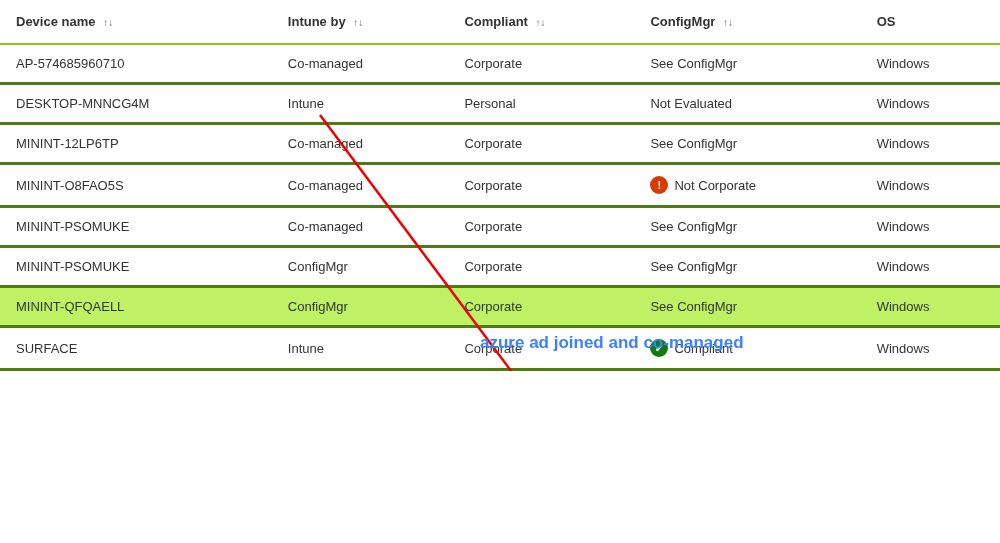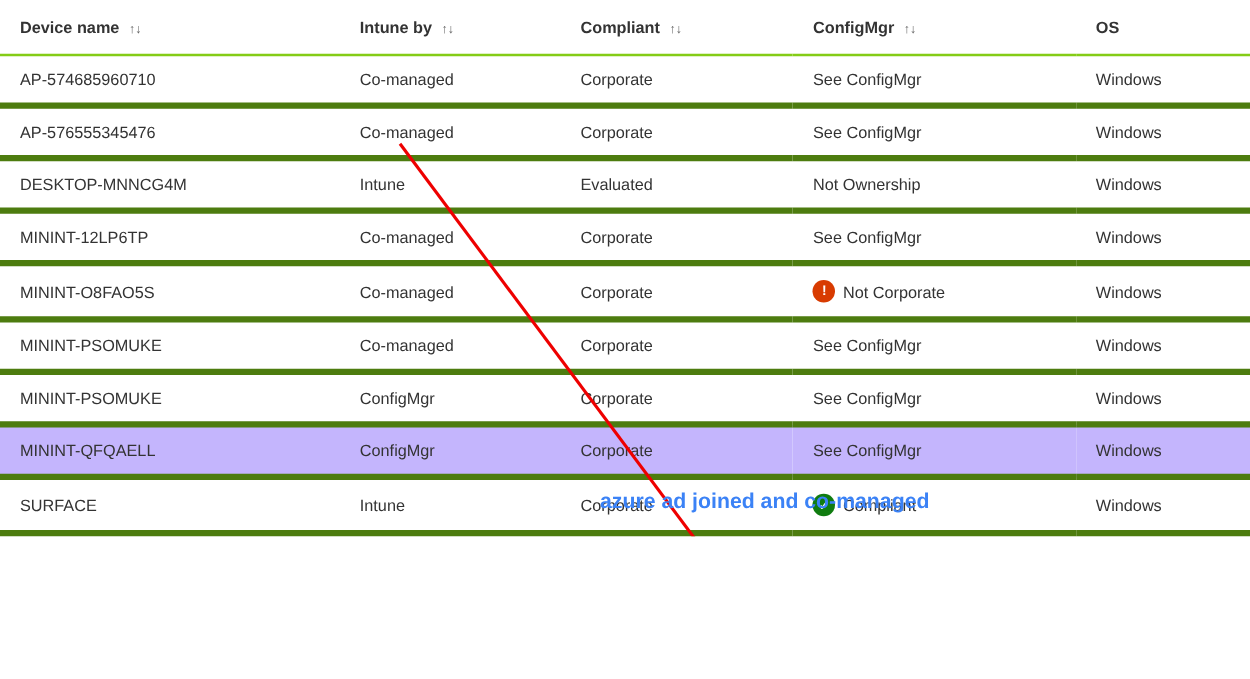--- a/index.html
+++ b/index.html
@@ -29,25 +29,25 @@
       white-space: nowrap;
     }
     th .sort-icon {
       display: inline-block;
       margin-left: 4px;
       font-size: 10px;
       color: #666;
     }
     td {
       padding: 11px 16px;
-      border-bottom: 5px solid #4d7c0f;
+      border-bottom: 3px solid #4d7c0f;
       color: #333;
     }
     tbody tr.selected {
-      background: #c4b5fd;
+      background: #bef264;
     }
     .compliance-cell {
       display: flex;
       align-items: center;
       gap: 6px;
     }
     .icon-compliant {
       display: inline-flex;
       align-items: center;
       justify-content: center;
@@ -131,31 +131,24 @@
     </thead>
     <tbody id="table-body">
     <tr>
           <td>AP-574685960710</td>
           <td>Co-managed</td>
           <td>Corporate</td>
           <td>See ConfigMgr</td>
           <td>Windows</td>
         </tr>
         <tr>
-          <td>AP-576555345476</td>
-          <td>Co-managed</td>
-          <td>Corporate</td>
-          <td>See ConfigMgr</td>
-          <td>Windows</td>
-        </tr>
-        <tr>
           <td>DESKTOP-MNNCG4M</td>
           <td>Intune</td>
-          <td>Evaluated</td>
-          <td>Not Ownership</td>
+          <td>Personal</td>
+          <td>Not Evaluated</td>
           <td>Windows</td>
         </tr>
         <tr>
           <td>MININT-12LP6TP</td>
           <td>Co-managed</td>
           <td>Corporate</td>
           <td>See ConfigMgr</td>
           <td>Windows</td>
         </tr>
         <tr>

